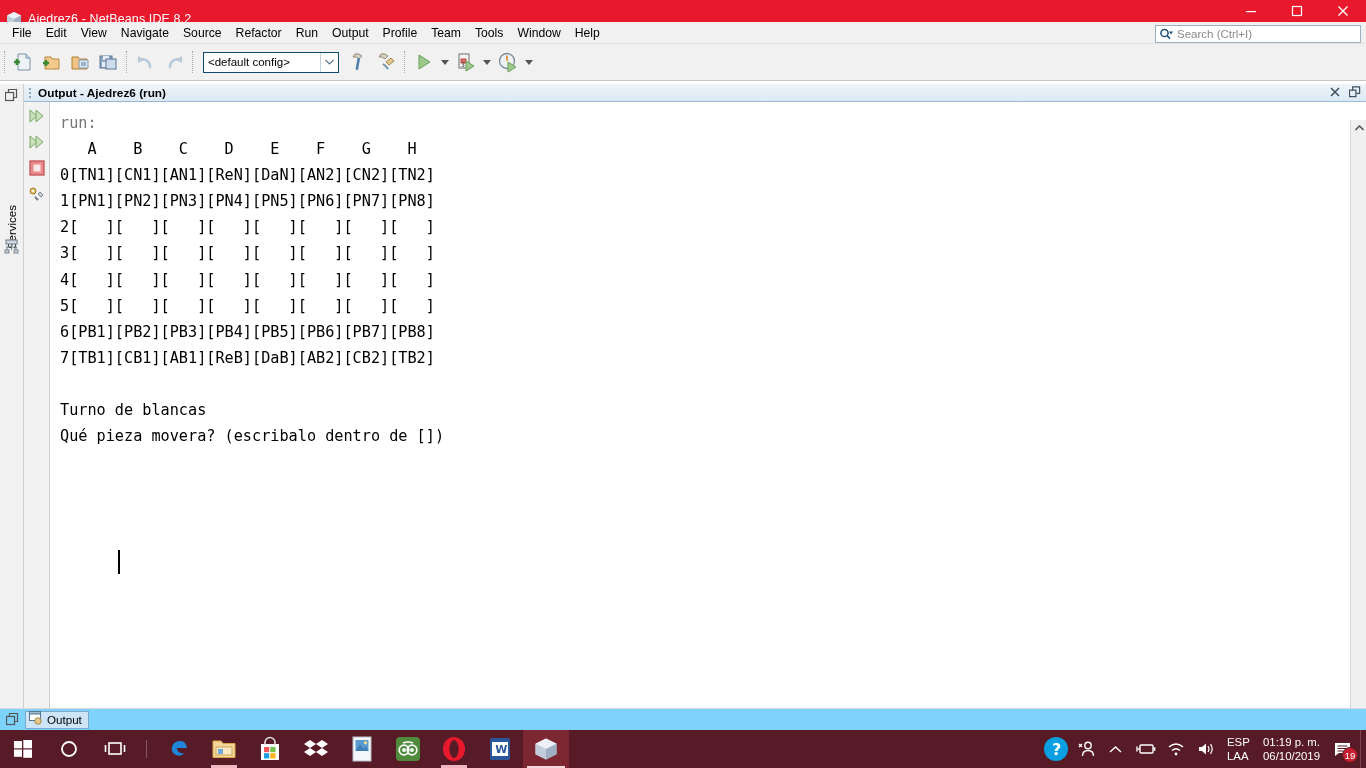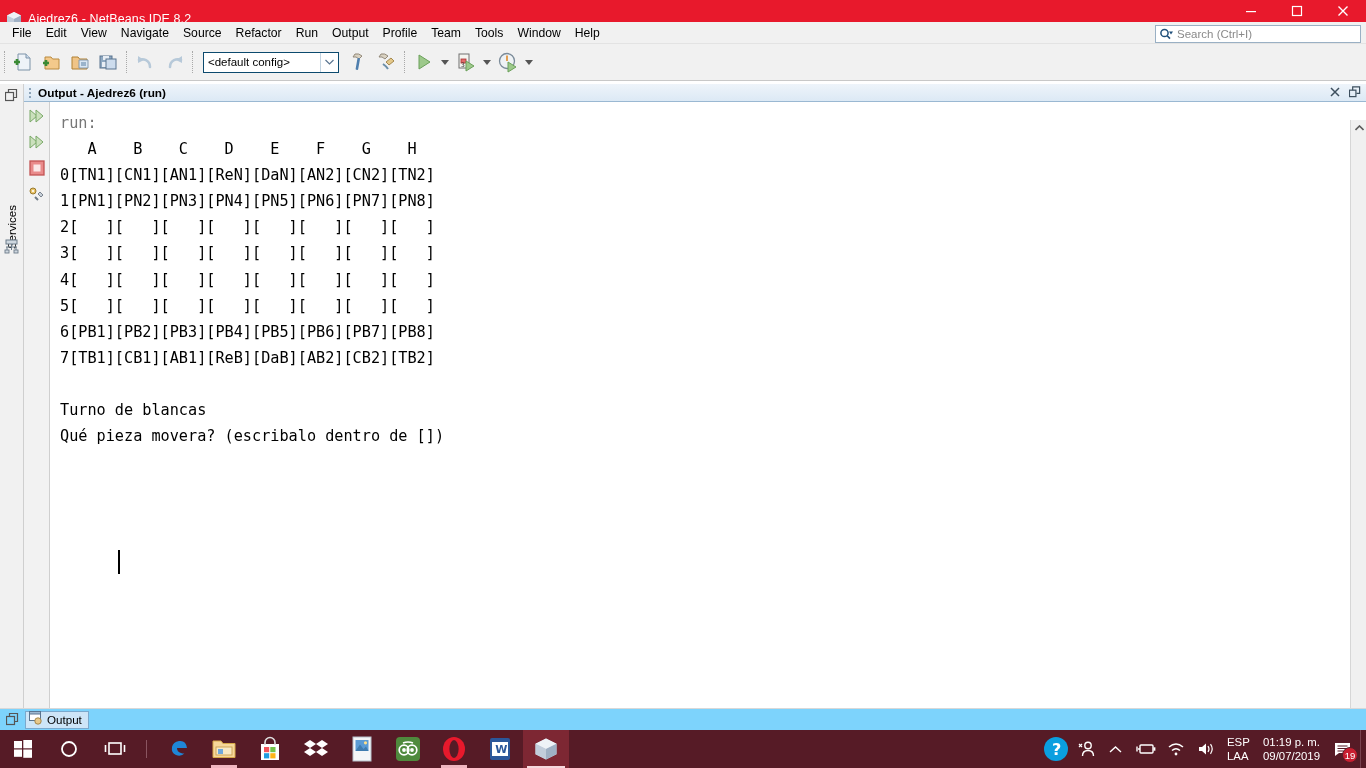--- a/index.html
+++ b/index.html
@@ -626,21 +626,21 @@
           <path d="M12 5 q2 3 0 6 M14.5 3.2 q3.4 4.8 0 9.6" fill="none" stroke="#fff" stroke-width="1.2"></path>
         </svg>
       </div>
       <div class="tray-clock">
         <div class="row">
           <span class="tray-lang">ESP</span>
           <span>01:19 p. m.</span>
         </div>
         <div class="row">
           <span class="tray-lang">LAA</span>
-          <span>09/07/2019</span>
+          <span>06/10/2019</span>
         </div>
       </div>
       <div class="tray-notify">
         <svg width="20" height="18" viewBox="0 0 20 18">
           <rect x="2" y="3" width="15" height="10" fill="#fff"></rect>
           <path d="M2 13 l0 3 l4 -3 z" fill="#fff"></path>
           <path d="M4.5 6 h10 M4.5 8.5 h10 M4.5 11 h6" stroke="#561b26" stroke-width="1.2"></path>
         </svg>
         <span class="badge">19</span>
       </div>

